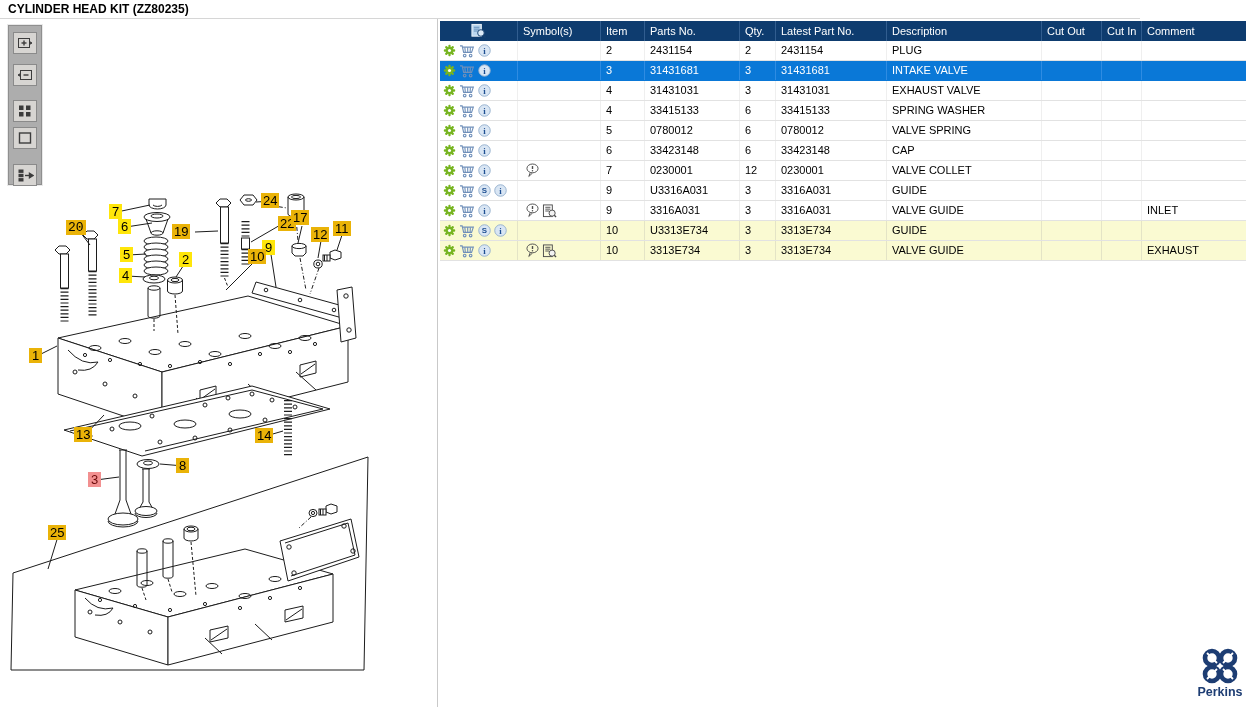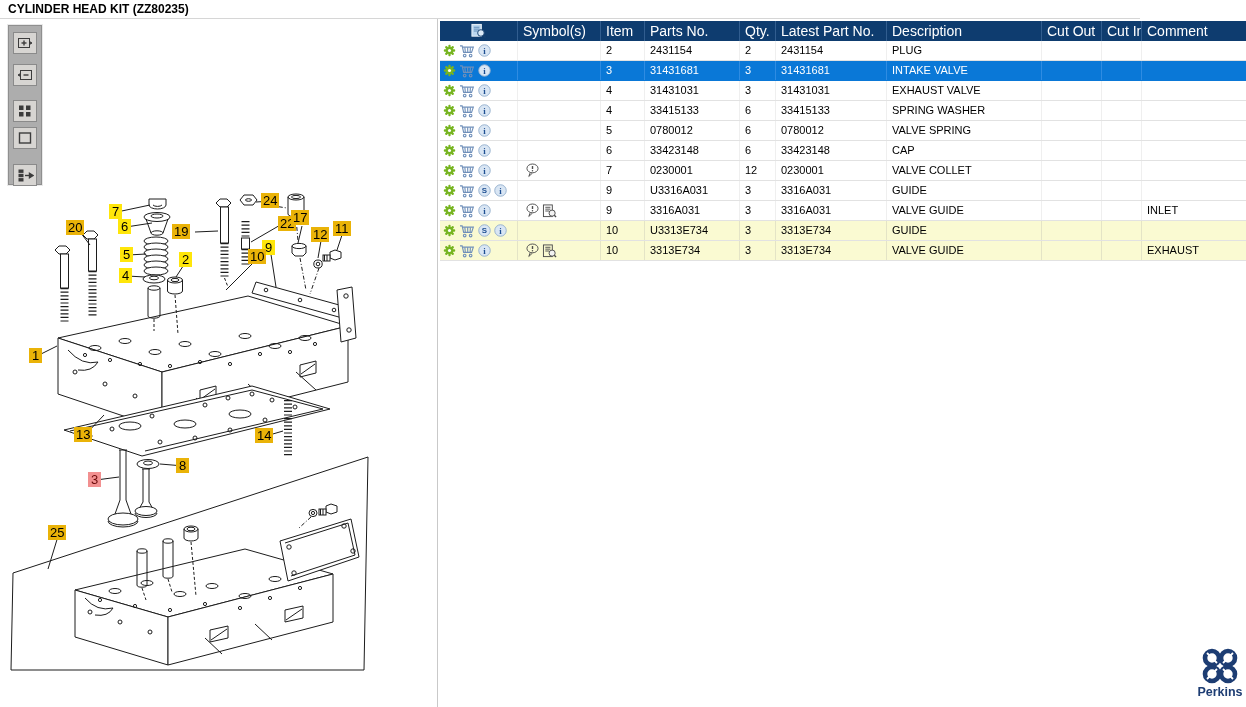--- a/index.html
+++ b/index.html
@@ -13,21 +13,21 @@
   .tbtn svg{display:block}
   
   .diagram{position:absolute;left:0;top:19px;width:437px;height:688px}
   .callout{position:absolute;font-size:13px;line-height:15px;padding:0 2px;min-width:13px;text-align:center;color:#000;background:#eab308;cursor:pointer}
   .callout.hl-yellow{background:#ffe60a}
   .callout.hl-red{background:#f29090;color:#6b0a0a}
   
   .table{position:absolute;left:440px;top:21px;width:806px}
   .thead,.trow{display:grid;grid-template-columns:77px 83px 44px 95px 36px 111px 155px 60px 40px 105px;height:20px}
   .thead{background:#0e3c6f;color:#fff}
-  .th{font-size:14px;line-height:20px;padding-left:5px;border-left:1px solid #315d8f;white-space:nowrap;overflow:hidden}
+  .th{font-size:11px;line-height:20px;padding-left:5px;border-left:1px solid #315d8f;white-space:nowrap;overflow:hidden}
   .th.c0{border-left:none;display:flex;align-items:center;justify-content:center;padding-left:0}
   .trow{background:#fff;border-bottom:1px solid #e2e2e2}
   .trow.svc{background:#fafad2}
   .trow.sel{background:#0a78d7;color:#fff;border-bottom:1px solid #0a78d7}
   .td{font-size:11px;line-height:19px;padding-left:5px;border-left:1px solid #efefef;white-space:nowrap;overflow:hidden}
   .td.c0{border-left:none;display:flex;align-items:center;gap:3px;padding-left:3px}
   .td.c1{display:flex;align-items:center;gap:3px;padding-left:8px}
   .trow.sel .td{border-left-color:#2f8ce2}
   .trow.svc .td{border-left-color:#e4e4c6}
   
@@ -320,21 +320,21 @@
     </g>
 </svg>
 
 <div style="position:absolute;left:0;top:0;width:437px;height:707px;">
     <div class="callout hl-yellow" style="left: 109px; top: 204px;">7</div>
     <div class="callout hl-yellow" style="left: 118px; top: 219px;">6</div>
     <div class="callout hl-yellow" style="left: 120px; top: 247px;">5</div>
     <div class="callout hl-yellow" style="left: 119px; top: 268px;">4</div>
     <div class="callout hl-yellow" style="left: 179px; top: 252px;">2</div>
     <div class="callout hl-yellow" style="left: 262px; top: 240px;">9</div>
-    <div class="callout" style="left: 66px; top: 220px;">20</div>
+    <div class="callout" style="left: 66px; top: 220px; font-family: Liberation Mono, monospace;">20</div>
     <div class="callout" style="left: 172px; top: 224px; text-align: center;">19</div>
     <div class="callout" style="left: 261px; top: 193px;">24</div>
     <div class="callout" style="left: 271px; top: 216px; margin-left: 7px;">22</div>
     <div class="callout" style="left: 291px; top: 210px;">17</div>
     <div class="callout" style="left: 311px; top: 227px;">12</div>
     <div class="callout" style="left: 333px; top: 221px;">11</div>
     <div class="callout" style="left: 248px; top: 249px;">10</div>
     <div class="callout" style="left: 29px; top: 348px;">1</div>
     <div class="callout" style="left: 74px; top: 427px;">13</div>
     <div class="callout" style="left: 255px; top: 428px;">14</div>

